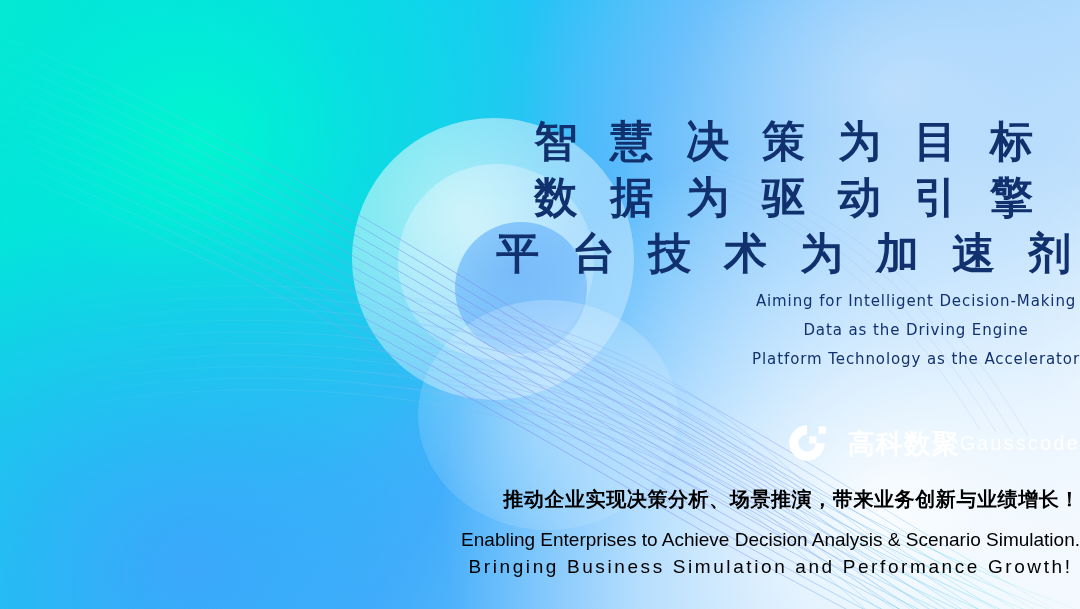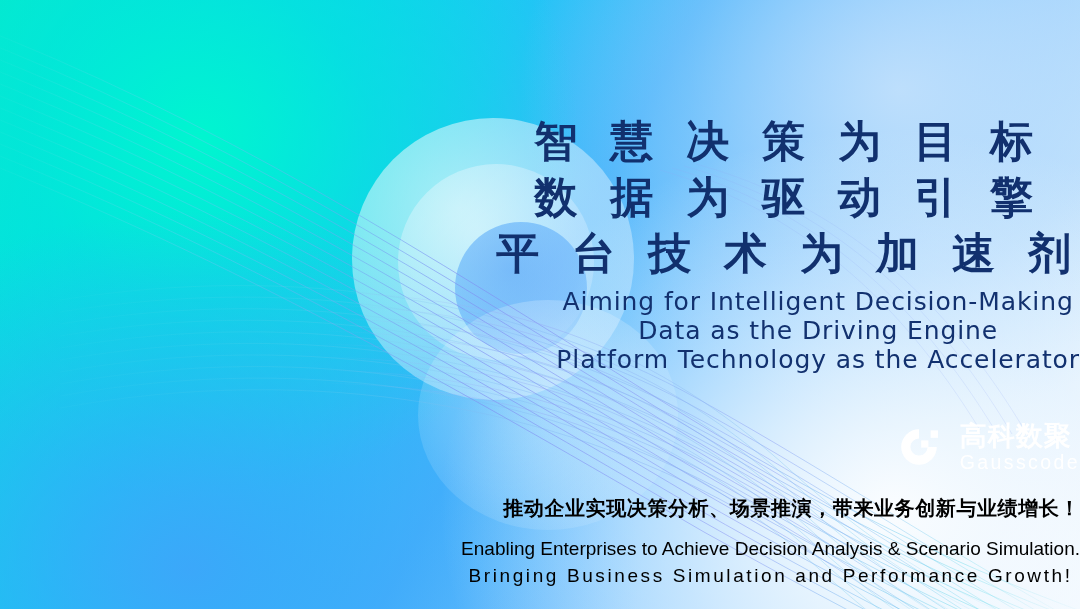--- a/index.html
+++ b/index.html
@@ -142,42 +142,42 @@
     letter-spacing: 9px;
     text-indent: 9px;
   }
   .headline div { white-space: nowrap; }
 
   .subhead {
     margin-top: 6px;
     text-align: center;
     color: #12316f;
     font-family: "DejaVu Sans", "Liberation Sans", sans-serif;
-    font-size: 25px;
+    font-size: 15px;
     line-height: 29px;
     letter-spacing: 0.9px;
   }
   .subhead div { white-space: nowrap; }
 
   
   .logo-lockup {
     margin-top: 48px;
     display: flex;
     align-items: center;
     gap: 8px;
   }
   .logo-mark {
     width: 42px;
     height: 42px;
     position: relative;
     flex: none;
   }
   .logo-words {
     display: flex;
-    flex-direction: column;
+    flex-direction: row;
     align-items: flex-start;
     line-height: 1;
     margin-left: 12px;
   }
   .logo-cn {
     color: #ffffff;
     font-family: "DejaVu Sans", "Liberation Sans", sans-serif;
     font-weight: bold;
     font-size: 27px;
     letter-spacing: 1px;

